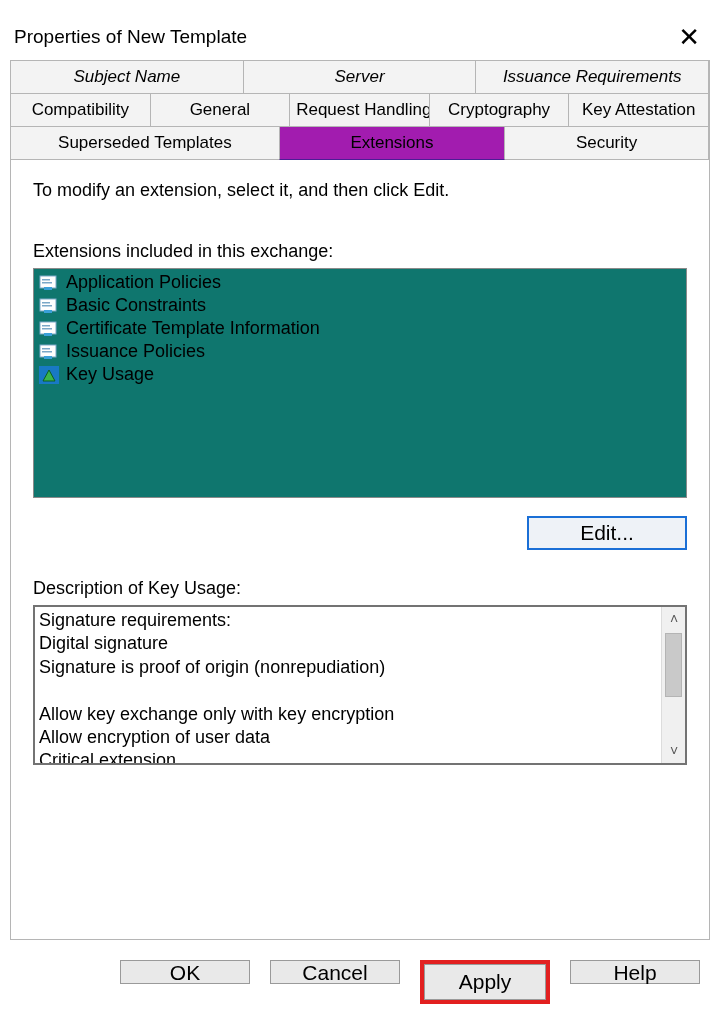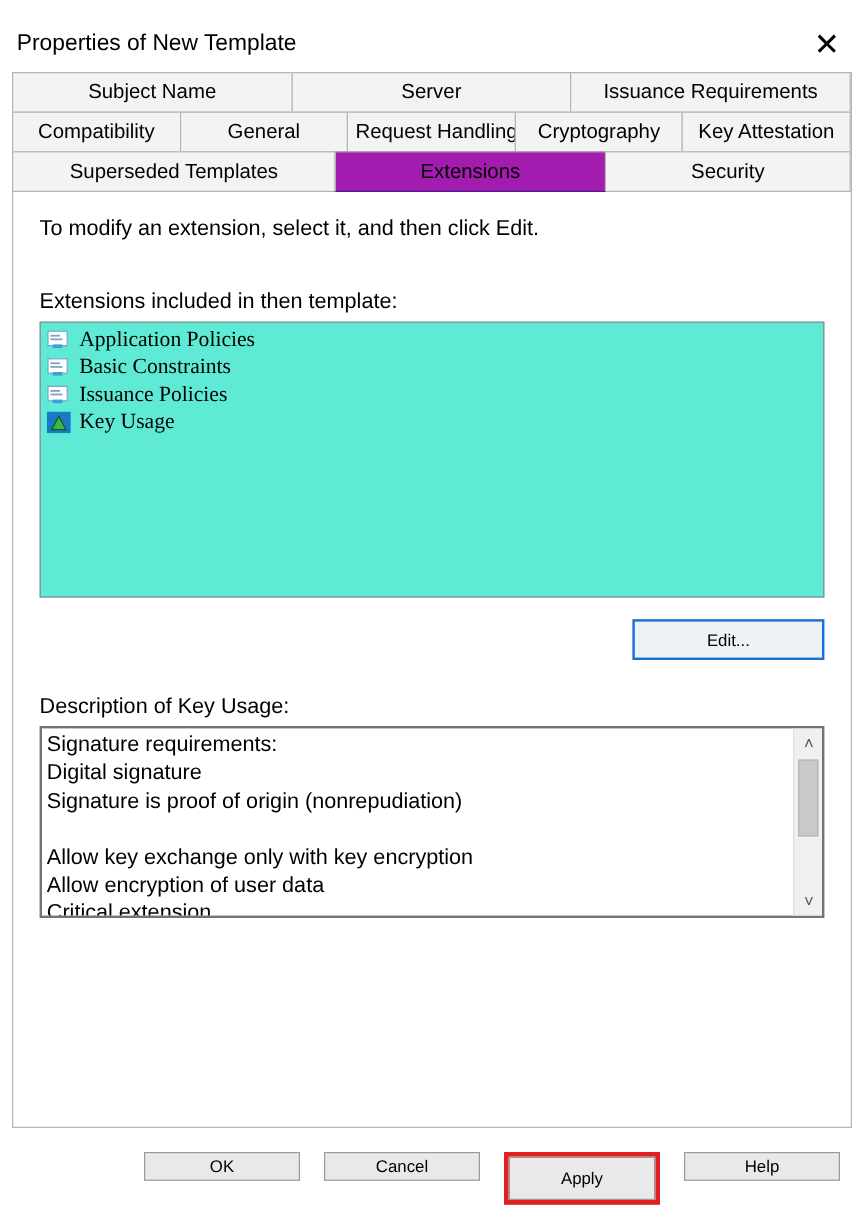--- a/index.html
+++ b/index.html
@@ -51,21 +51,21 @@
     font-size: 17px;
     white-space: nowrap;
     overflow: hidden;
   }
   .tab.active {
     background: #a21caf;
     border-bottom: 1px solid #4c1d95;
     position: relative;
     z-index: 2;
   }
-  .row1 .tab { flex: 1 1 0; }
+  .row1 .tab { flex: 1 1 0; font-style: italic; }
   .row2 .tab { flex: 1 1 0; padding-left:6px; padding-right:6px; }
   .row3 .tab { flex: 1 1 0; text-align: center; }
   .row3 .tab:nth-child(1){ flex: 1.2 1 0; }
   .row3 .tab:nth-child(3){ flex: 0.9 1 0; }
 
   .panel {
     border: 1px solid #b5b5b5;
     border-top: none;
     background: #fff;
     padding: 20px 22px 10px 22px;
@@ -75,25 +75,24 @@
   .instr {
     margin-bottom: 40px;
     font-size: 18px;
   }
   .section-label {
     font-size: 18px;
     margin-bottom: 6px;
   }
   .listbox {
     border: 1px solid #8a8a8a;
-    background: #5eead4;
+    background: #0f766e;
     height: 230px;
     overflow: hidden;
     padding: 2px 0;
-    font-family: Liberation Serif, serif;
   }
   .list-item {
     display: flex;
     align-items: center;
     gap: 6px;
     padding: 1px 4px;
     font-size: 18px;
   }
   .list-item.selected .item-text {
     
@@ -107,21 +106,21 @@
     display: flex;
     justify-content: flex-end;
     margin-top: 18px;
     margin-bottom: 28px;
   }
   .btn {
     min-width: 120px;
     height: 34px;
     background: #e9e9e9;
     border: 1px solid #9a9a9a;
-    font-size: 14px;
+    font-size: 21px;
     padding: 0 14px;
     text-align: center;
   }
   .btn.edit {
     min-width: 160px;
     border: 2px solid #1a6fd6;
     background: #eef2f7;
   }
   .descbox-wrap {
     border: 2px solid #737373;
@@ -200,21 +199,21 @@
     <div class="tabs-row row3">
       <div class="tab">Superseded Templates</div>
       <div class="tab active">Extensions</div>
       <div class="tab">Security</div>
     </div>
   </div>
 
   <div class="panel">
     <div class="instr">To modify an extension, select it, and then click Edit.</div>
 
-    <div class="section-label">Extensions included in then template:</div>
+    <div class="section-label">Extensions included in this exchange:</div>
     <div class="listbox">
       <div class="list-item">
         <span class="ext-icon">
           <svg viewBox="0 0 20 18">
               <rect x="1" y="2" width="16" height="12" fill="#fefefe" stroke="#7aa7c7"></rect>
               <rect x="3" y="5" width="8" height="1.5" fill="#7aa7c7"></rect>
               <rect x="3" y="8" width="10" height="1.5" fill="#7aa7c7"></rect>
               <rect x="5" y="13" width="8" height="3" fill="#3aa0d8"></rect>
             </svg>
         </span>
@@ -223,20 +222,31 @@
       <div class="list-item">
         <span class="ext-icon">
           <svg viewBox="0 0 20 18">
               <rect x="1" y="2" width="16" height="12" fill="#fefefe" stroke="#7aa7c7"></rect>
               <rect x="3" y="5" width="8" height="1.5" fill="#7aa7c7"></rect>
               <rect x="3" y="8" width="10" height="1.5" fill="#7aa7c7"></rect>
               <rect x="5" y="13" width="8" height="3" fill="#3aa0d8"></rect>
             </svg>
         </span>
         <span class="item-text">Basic Constraints</span>
+      </div>
+      <div class="list-item">
+        <span class="ext-icon">
+          <svg viewBox="0 0 20 18">
+              <rect x="1" y="2" width="16" height="12" fill="#fefefe" stroke="#7aa7c7"></rect>
+              <rect x="3" y="5" width="8" height="1.5" fill="#7aa7c7"></rect>
+              <rect x="3" y="8" width="10" height="1.5" fill="#7aa7c7"></rect>
+              <rect x="5" y="13" width="8" height="3" fill="#3aa0d8"></rect>
+            </svg>
+        </span>
+        <span class="item-text">Certificate Template Information</span>
       </div>
       <div class="list-item">
         <span class="ext-icon">
           <svg viewBox="0 0 20 18">
               <rect x="1" y="2" width="16" height="12" fill="#fefefe" stroke="#7aa7c7"></rect>
               <rect x="3" y="5" width="8" height="1.5" fill="#7aa7c7"></rect>
               <rect x="3" y="8" width="10" height="1.5" fill="#7aa7c7"></rect>
               <rect x="5" y="13" width="8" height="3" fill="#3aa0d8"></rect>
             </svg>
         </span>

